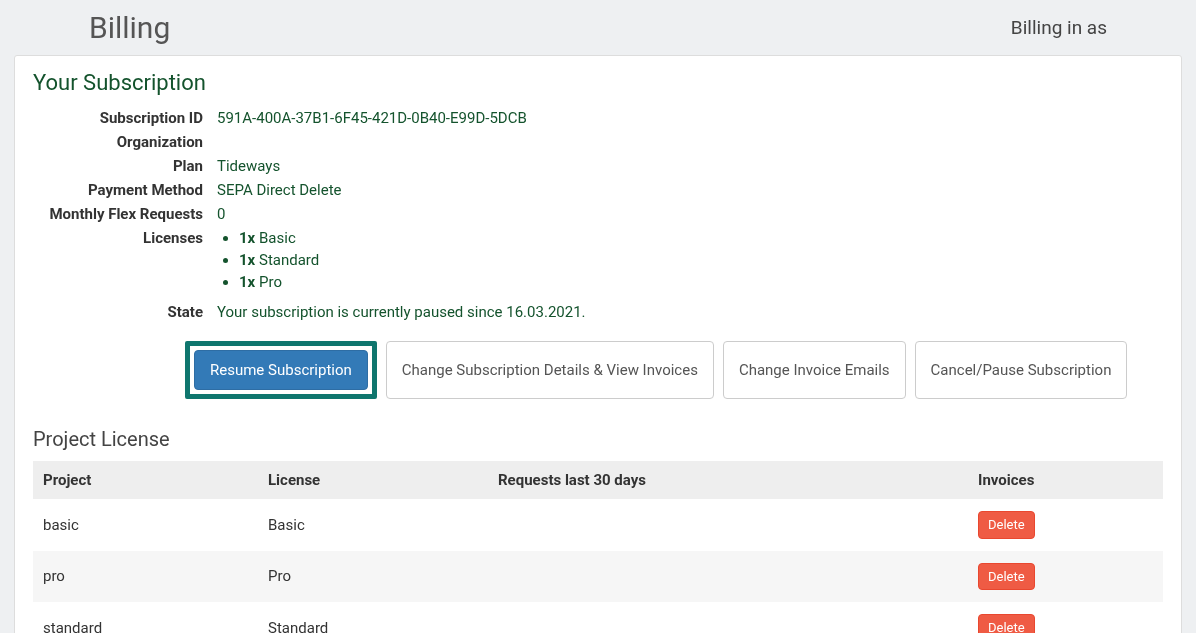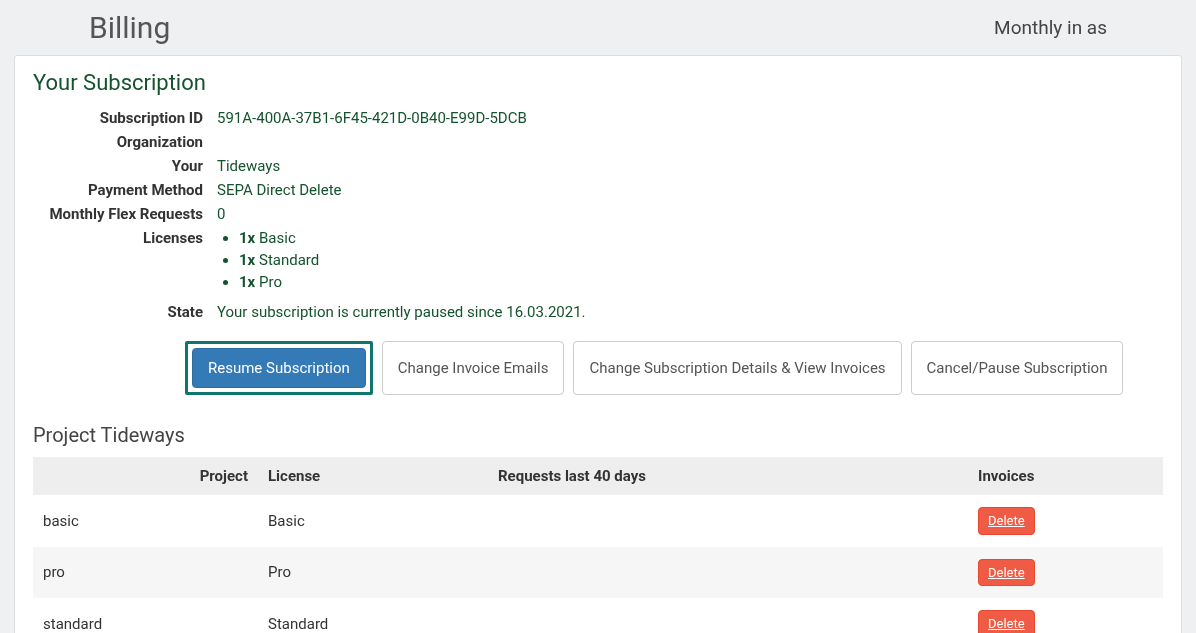--- a/index.html
+++ b/index.html
@@ -91,31 +91,30 @@
       cursor: pointer;
       font-family: inherit;
       line-height: 1.2;
     }
     .btn-primary {
       background: #337ab7;
       border-color: #2e6da4;
       color: #fff;
     }
     .highlight-box {
-      border: 3px solid #0f766e;
+      border: 5px solid #0f766e;
       padding: 4px;
       border-radius: 2px;
     }
     .btn-danger {
       background: #ef5b44;
       border-color: #e9472f;
       color: #fff;
       font-size: 13px;
       padding: 5px 9px;
-      text-decoration: underline;
     }
     .section-title {
       font-size: 20px;
       font-weight: 400;
       color: #444;
       margin-bottom: 10px;
     }
     table {
       width: 100%;
       border-collapse: collapse;
@@ -130,45 +129,45 @@
       padding: 10px 10px;
       color: #333;
     }
     tbody tr:nth-child(even) {
       background: #f6f6f6;
     }
     td {
       padding: 12px 10px;
       vertical-align: middle;
     }
-    .col-project { width: 225px; text-align: right; }
+    .col-project { width: 225px; }
     .col-license { width: 230px; }
     .col-requests { width: 480px; }
     .col-actions { width: auto; }
   </style>
 </head>
 <body>
 
 <div class="page">
   <div class="topbar">
     <div class="page-title">Billing</div>
-    <div class="signedin">Monthly in as</div>
+    <div class="signedin">Billing in as</div>
   </div>
 
   <div class="panel">
     <h2>Your Subscription</h2>
 
     <dl class="dl">
       <dt>Subscription ID</dt>
       <dd>591A-400A-37B1-6F45-421D-0B40-E99D-5DCB</dd>
 
       <dt>Organization</dt>
       <dd></dd>
 
-      <dt>Your</dt>
+      <dt>Plan</dt>
       <dd>Tideways</dd>
 
       <dt>Payment Method</dt>
       <dd>SEPA Direct Delete</dd>
 
       <dt>Monthly Flex Requests</dt>
       <dd>0</dd>
 
       <dt>Licenses</dt>
       <dd>
@@ -180,33 +179,33 @@
       </dd>
 
       <dt style="padding-top:6px">State</dt>
       <dd style="padding-top:6px">Your subscription is currently paused since 16.03.2021.</dd>
     </dl>
 
     <div class="button-row">
       <span class="highlight-box">
         <button class="btn btn-primary">Resume Subscription</button>
       </span>
+      <button class="btn">Change Subscription Details &amp; View Invoices</button>
       <button class="btn">Change Invoice Emails</button>
-      <button class="btn">Change Subscription Details &amp; View Invoices</button>
       <button class="btn">Cancel/Pause Subscription</button>
     </div>
 
-    <div class="section-title">Project Tideways</div>
+    <div class="section-title">Project License</div>
 
     <table>
       <thead>
         <tr>
           <th class="col-project">Project</th>
           <th class="col-license">License</th>
-          <th class="col-requests">Requests last 40 days</th>
+          <th class="col-requests">Requests last 30 days</th>
           <th class="col-actions">Invoices</th>
         </tr>
       </thead>
       <tbody>
         <tr>
           <td>basic</td>
           <td>Basic</td>
           <td></td>
           <td><button class="btn btn-danger">Delete</button></td>
         </tr>

